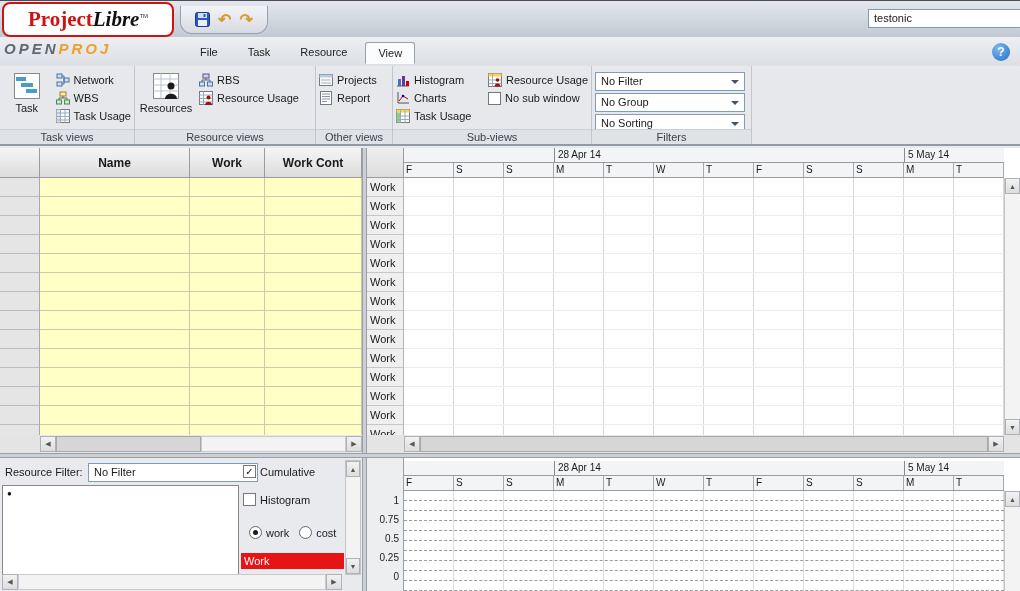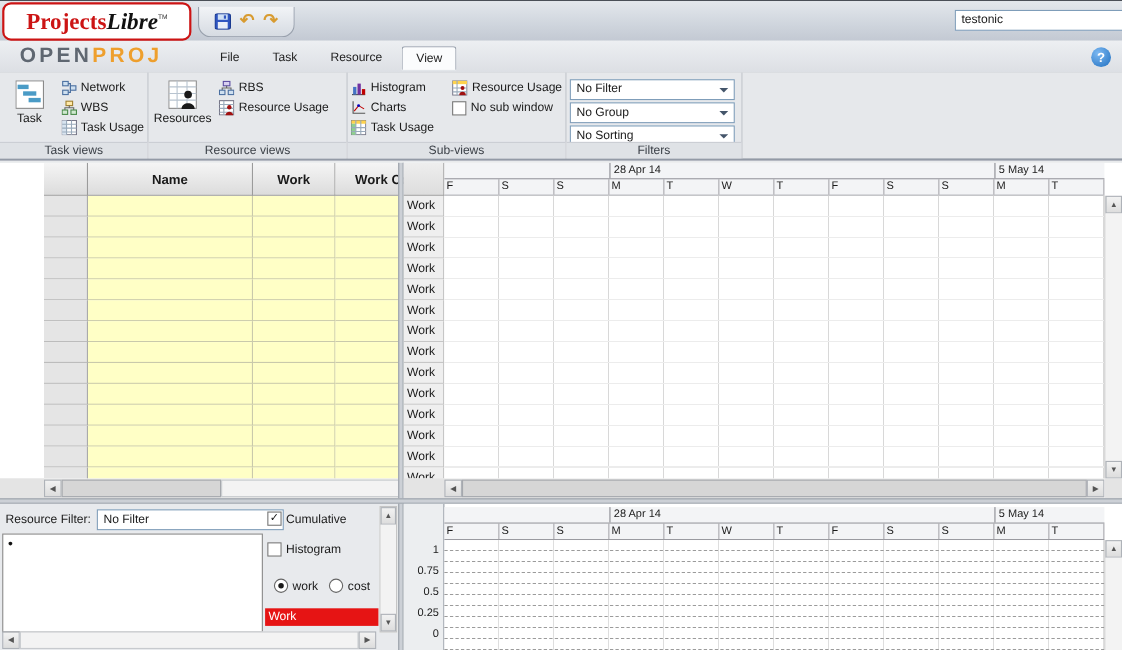--- a/index.html
+++ b/index.html
@@ -10,22 +10,22 @@
   
   .topedge{position:absolute;left:0;top:0;width:1020px;height:1px;background:#4a4f57;}
   .topbar{position:absolute;left:0;top:1px;width:1020px;height:36px;
           background:linear-gradient(180deg,#e3e7ec 0%,#cfd5dd 60%,#c3c9d3 100%);}
   .logo{position:absolute;left:2px;top:2px;width:168px;height:31px;background:#fff;
         border:2px solid #cc1414;border-radius:8px;display:flex;align-items:center;
         justify-content:center;z-index:5;}
   .lg-project{color:#cc1414;font-family:"Liberation Serif",serif;font-weight:bold;font-size:21px;}
   .lg-libre{color:#111;font-family:"Liberation Serif",serif;font-weight:bold;font-style:italic;font-size:21px;}
   .lg-tm{font-size:6px;color:#333;align-self:flex-start;margin-top:9px;}
-  .openproj{position:absolute;left:18px;top:40px;font-weight:bold;font-size:19px;
-            letter-spacing:3px;z-index:5;}
+  .openproj{position:absolute;left:4px;top:40px;font-weight:bold;font-size:15px;
+            letter-spacing:3px;z-index:5;font-style:italic;}
   .op-open{color:#5f6771;}
   .op-proj{color:#ee9f2d;}
   .qat{position:absolute;left:180px;top:5px;height:27px;display:flex;align-items:center;
        gap:8px;padding:0 14px;background:linear-gradient(180deg,#f2f4f7,#d6dbe2);
        border:1px solid #98a0ac;border-top:none;border-radius:0 0 12px 12px;}
   .qbtn{cursor:default;display:flex;align-items:center;}
   .arrowglyph{font-size:16px;font-weight:bold;color:#d89b30;line-height:16px;}
   .projsel{position:absolute;left:868px;top:8px;width:143px;height:19px;}
 
   
@@ -64,21 +64,21 @@
       align-items:center;justify-content:center;font-size:10px;line-height:10px;color:#111;}
   .radio{width:11px;height:11px;border:1px solid #666;border-radius:50%;background:#fff;
          display:flex;align-items:center;justify-content:center;}
   .radio .dot{width:5px;height:5px;border-radius:50%;background:#1a1a1a;}
 
   
   .vsplit{background:#ccd0d6;border-left:1px solid #9aa0a8;border-right:1px solid #9aa0a8;box-sizing:border-box;}
   .hsplit{background:#ccd0d6;border-top:1px solid #9aa0a8;border-bottom:1px solid #9aa0a8;box-sizing:border-box;}
 
   
-  .main-left{position:absolute;left:0;top:148px;width:362px;height:305px;background:#fff;overflow:hidden;padding-left:40px;}
+  .main-left{position:absolute;left:0;top:148px;width:362px;height:305px;background:#fff;overflow:hidden;}
   .thead,.trow{display:grid;grid-template-columns:40px 150px 75px 97px;}
   .thead{height:30px;}
   .hcell{background:linear-gradient(180deg,#f5f5f5,#dcdcdc);border-right:1px solid #9b9b9b;
          border-bottom:1px solid #9b9b9b;display:flex;align-items:center;justify-content:center;
          font-weight:bold;font-size:12px;box-sizing:border-box;overflow:hidden;white-space:nowrap;}
   .tbody{height:257px;overflow:hidden;}
   .trow{height:19px;}
   .rowhead{background:#e5e5e5;border-right:1px solid #aaa;border-bottom:1px solid #bcbcbc;box-sizing:border-box;}
   .ycell{background:#ffffc6;border-right:1px solid #c9c9ab;border-bottom:1px solid #c9c9ab;box-sizing:border-box;}
 
@@ -159,21 +159,21 @@
         </svg>
     </span>
     <span class="qbtn arrowglyph">↶</span>
     <span class="qbtn arrowglyph">↷</span>
   </div>
   <div class="projsel dd">
     <span>testonic</span>
   </div>
 </div>
 <div class="logo">
-  <span class="lg-project">Projects</span>
+  <span class="lg-project">Project</span>
     <span class="lg-libre">Libre</span>
     <span class="lg-tm">TM</span>
 </div>
 <div class="openproj">
   <span class="op-open">OPEN</span><span class="op-proj">PROJ</span>
 </div>
 
 <div class="tabrow">
   <div class="tabs">
     <span class="tab">File</span>
@@ -303,20 +303,40 @@
               <circle cx="9.5" cy="6.5" r="2" fill="#a01010"></circle>
               <path d="M6 14 c0-4.5 7-4.5 7 0 z" fill="#a01010"></path>
             </svg>
           <span>Resource Usage</span>
         </div>
       </div>
     </div>
     <div class="rg-label">Resource views</div>
   </div>
 
+  <div class="rgroup" style="width:77px">
+    <div class="sstack">
+      <div class="small-btn">
+        <svg width="14" height="14">
+            <rect x="0.5" y="1.5" width="13" height="11" fill="#fff" stroke="#778"></rect>
+            <rect x="0.5" y="1.5" width="13" height="3" fill="#b8cce4"></rect>
+            <path d="M2 7 h10 M2 10 h10" stroke="#9ab" fill="none"></path>
+          </svg>
+        <span>Projects</span>
+      </div>
+      <div class="small-btn">
+        <svg width="14" height="14">
+            <rect x="1.5" y="0.5" width="11" height="13" fill="#fff" stroke="#778"></rect>
+            <path d="M3 3 h8 M3 5.5 h8 M3 8 h8 M3 10.5 h5" stroke="#8a96a8" fill="none"></path>
+          </svg>
+        <span>Report</span>
+      </div>
+    </div>
+    <div class="rg-label">Other views</div>
+  </div>
 
   <div class="rgroup" style="width:199px">
     <div class="rg-content">
       <div class="sstack" style="width:92px">
         <div class="small-btn">
           <svg width="14" height="14">
               <path d="M1 13 h12" stroke="#555" fill="none"></path>
               <rect x="2" y="6" width="3" height="7" fill="#4472c4"></rect>
               <rect x="6" y="3" width="3" height="10" fill="#7030a0"></rect>
               <rect x="10" y="8" width="3" height="5" fill="#c00000"></rect>

